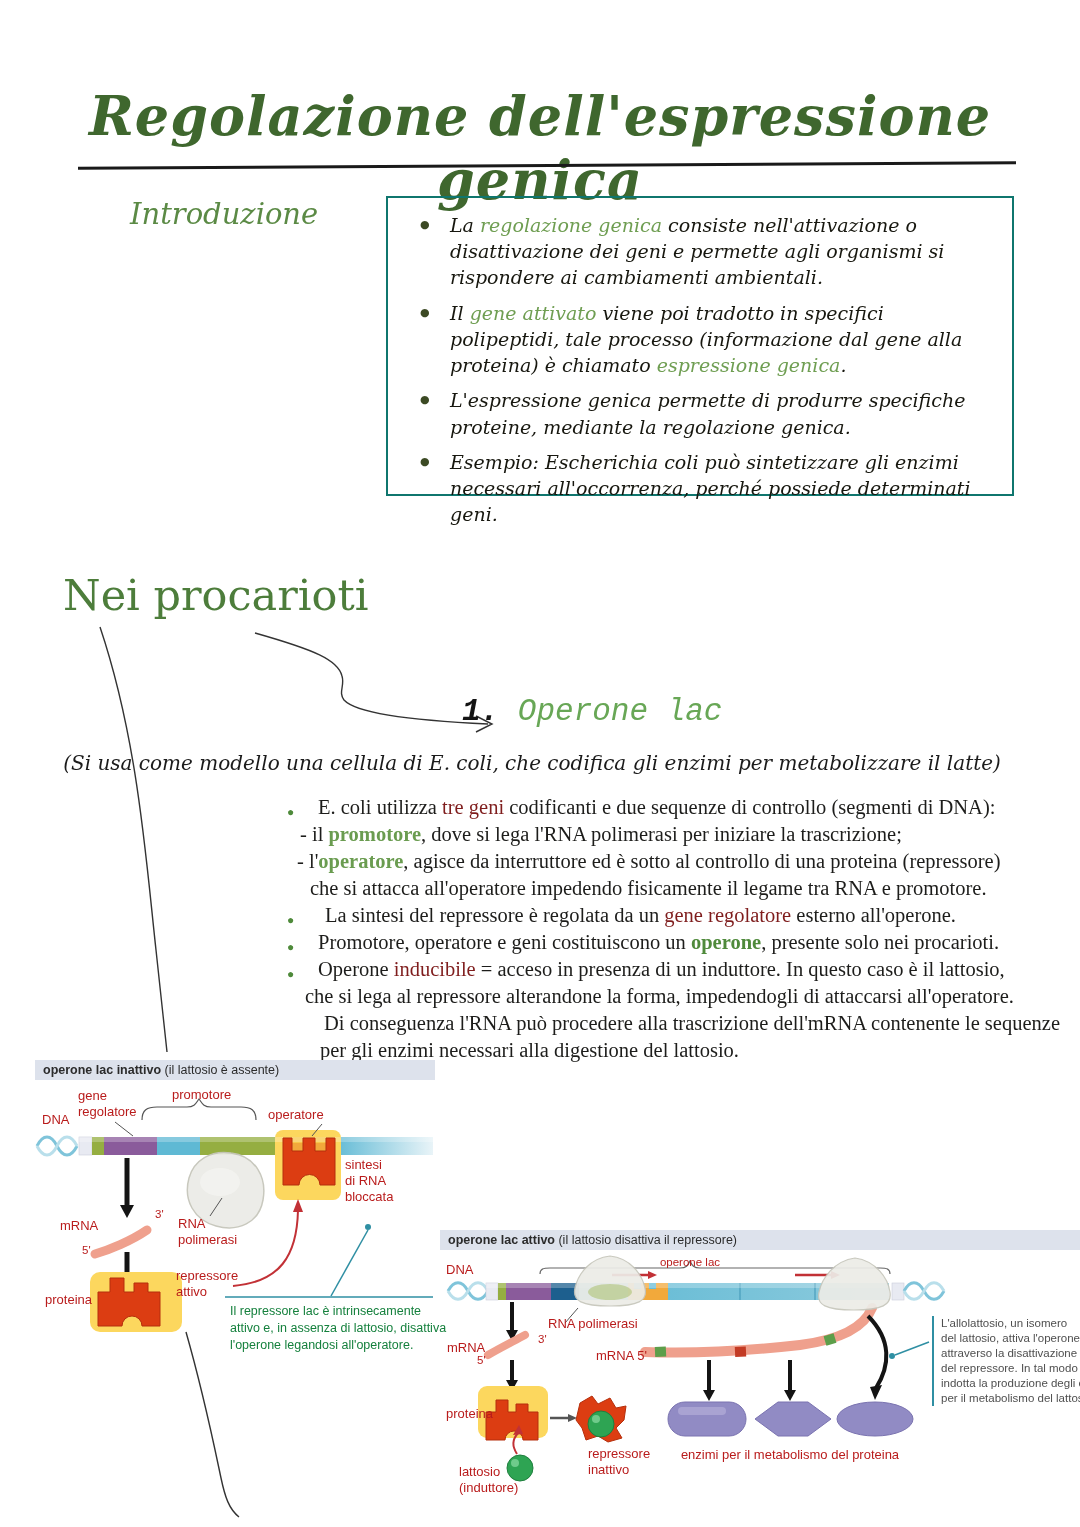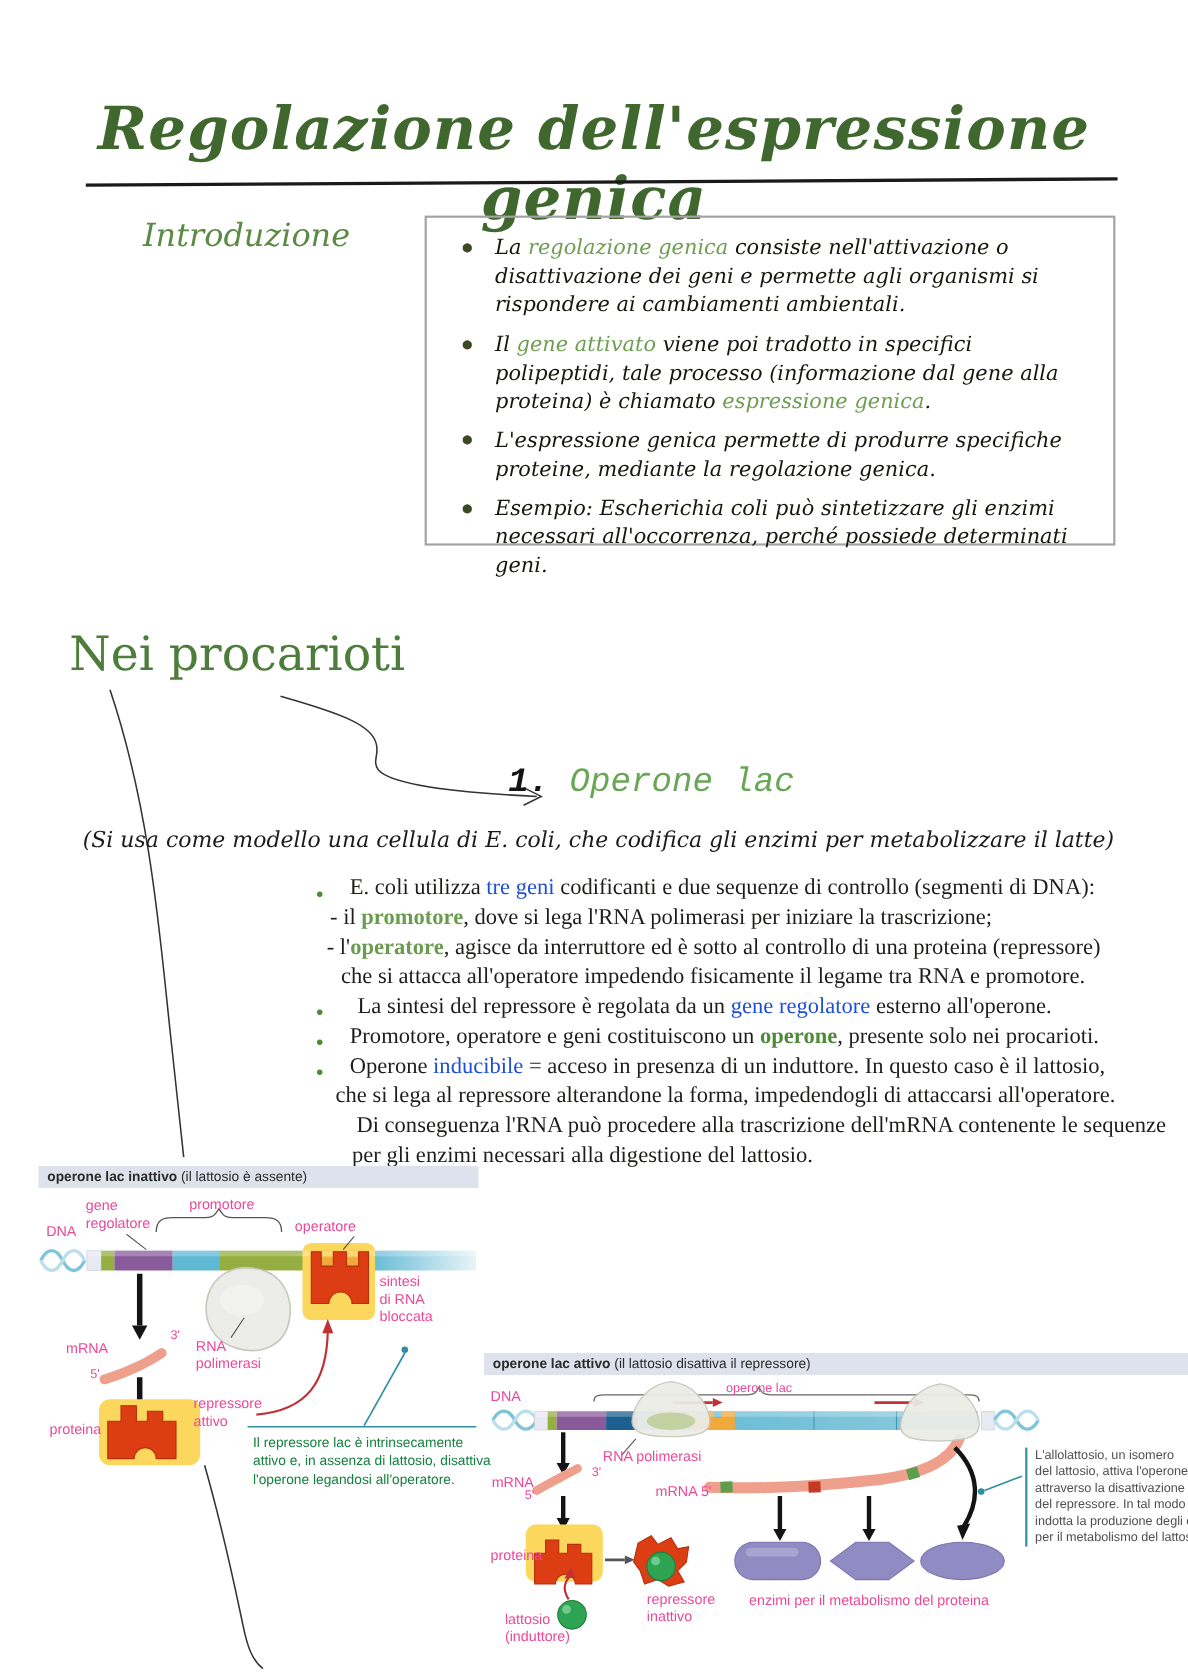--- a/index.html
+++ b/index.html
@@ -10,49 +10,49 @@
          font-family:"DejaVu Serif",serif;font-style:italic;font-weight:bold;
          font-size:54px;color:#3f672e;letter-spacing:1px;}
   .title-underline{position:absolute;left:78px;top:164px;width:938px;height:3px;
          background:#1a1a1a;transform:rotate(-0.35deg);}
   .h-intro{position:absolute;left:130px;top:197px;font-family:"DejaVu Serif",serif;
          font-style:italic;font-size:29px;color:#5b8a45;}
   .h-prok{position:absolute;left:63px;top:570px;font-family:"DejaVu Serif",serif;
          font-size:43px;color:#4d7d3b;}
   
   .intro-box{position:absolute;left:386px;top:196px;width:628px;height:300px;
-         border:2px solid #a3a3a3;box-sizing:border-box;}
+         border:2px solid #0f766e;box-sizing:border-box;}
   .intro-box ul{margin:14px 0 0 0;padding:0 20px 0 62px;list-style:none;}
   .intro-box li{position:relative;width:548px;font-family:"DejaVu Serif",serif;
          font-style:italic;font-size:19px;line-height:1.38;color:#17170f;margin-bottom:9px;}
   .intro-box li::before{content:"●";position:absolute;left:-30px;top:5px;
          font-size:11px;color:#3c4a24;}
   .kw{color:#6f9e52;}
   
   .op-title{position:absolute;left:462px;top:694px;font-family:Liberation Mono, monospace;
          font-style:italic;font-size:31px;}
   .op-num{color:#141414;font-weight:bold;}
   .op-name{color:#68a756;}
-  .op-sub{position:absolute;left:44px;top:751px;width:1000px;text-align:center;
+  .op-sub{position:absolute;left:32px;top:751px;width:1000px;text-align:center;
          font-family:"DejaVu Serif",serif;font-style:italic;font-size:20px;color:#1b1b1b;}
   .op-lines{position:absolute;left:280px;top:794px;width:790px;
          font-family:"Liberation Serif",serif;font-size:20.5px;line-height:27px;color:#1d1d1b;}
   .op-line{position:relative;white-space:nowrap;}
   .op-line.bl::before{content:"●";position:absolute;left:7px;top:5px;font-size:12px;color:#4e8a3a;}
   .i0{padding-left:38px;} .i1{padding-left:20px;} .i1b{padding-left:17px;}
   .i2{padding-left:30px;} .i3{padding-left:45px;} .i4{padding-left:25px;}
   .i5{padding-left:8px;margin-left:36px;}  .i6{padding-left:40px;}
-  .kw2{color:#1d4ed8;} .kw2b{color:#6a9c50;font-weight:bold;} .kwb{color:#4f8a3b;font-weight:bold;}
+  .kw2{color:#7f1d1d;} .kw2b{color:#6a9c50;font-weight:bold;} .kwb{color:#4f8a3b;font-weight:bold;}
   
   .overlay{position:absolute;left:0;top:0;pointer-events:none;}
   
   .dg-header{position:absolute;background:#dde2ec;color:#2b2b2b;font-size:12.5px;
          padding:3px 0 3px 8px;box-sizing:border-box;white-space:nowrap;overflow:hidden;}
   .dg-header b{font-weight:bold;}
-  .lbl{position:absolute;font-size:13px;color:#ec4899;line-height:16px;white-space:nowrap;}
+  .lbl{position:absolute;font-size:13px;color:#b91c1c;line-height:16px;white-space:nowrap;}
   .lbl-sm{font-size:11.5px;}
   .cap{position:absolute;font-size:12.5px;line-height:17px;color:#15803d;white-space:nowrap;}
   .cap2{position:absolute;font-size:11.5px;line-height:15px;color:#4f4f4f;
         border-left:2px solid #2f8fa3;padding-left:7px;white-space:nowrap;}
 </style>
 </head>
 <body>
 
 <div id="page">
 

